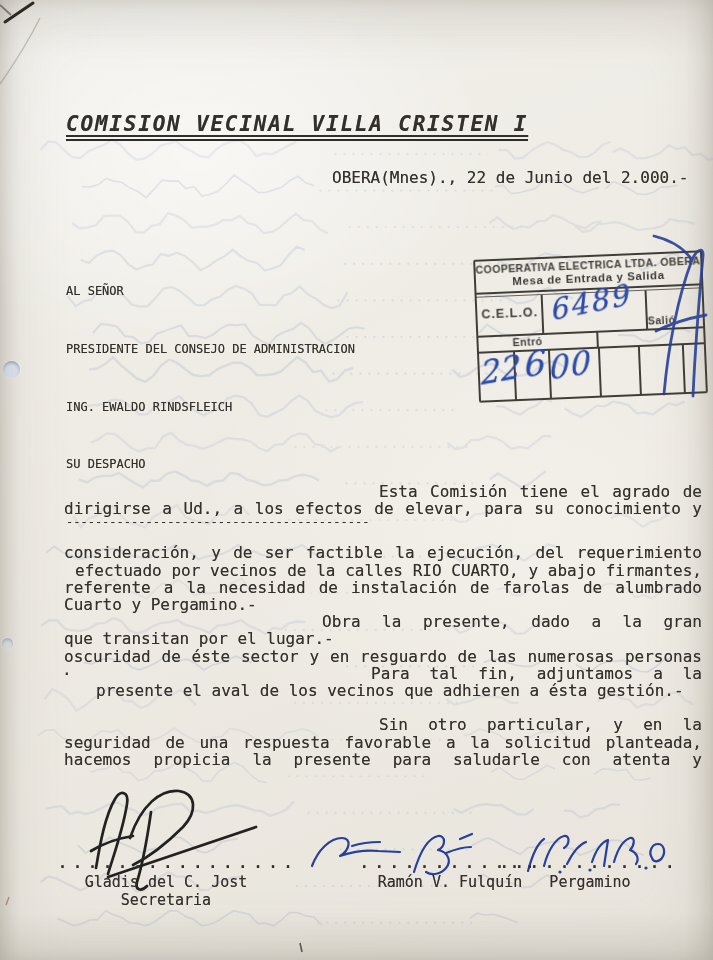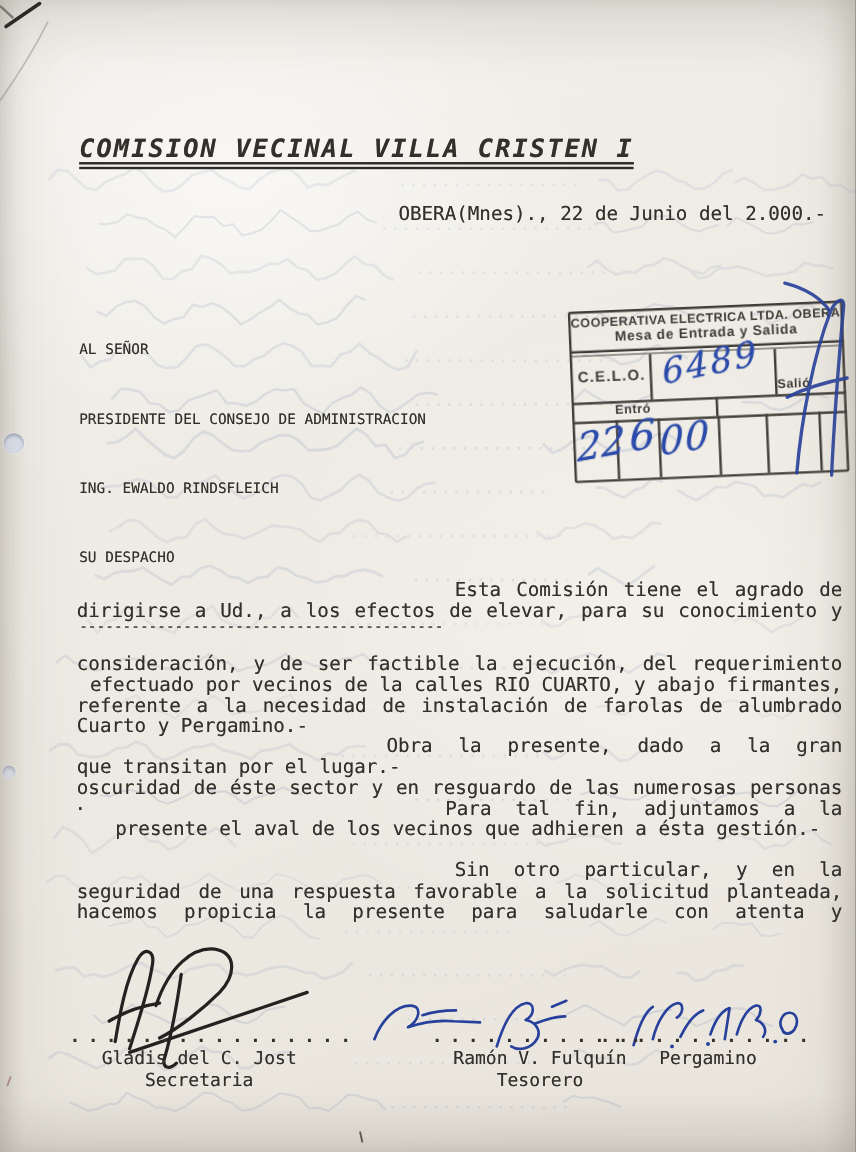--- a/index.html
+++ b/index.html
@@ -290,20 +290,19 @@
   </svg>
 
   <div class="abs sigcol" style="left:58px;top:854px;width:216px;">
     <div class="sigdots">................</div>
     <div class="typed">Gladis del C. Jost</div>
     <div class="typed">Secretaria</div>
   </div>
   <div class="abs sigcol" style="left:342px;top:854px;width:216px;">
     <div class="sigdots">............</div>
     <div class="typed">Ramón V. Fulquín</div>
-    <div class="typed">Tesorero</div>
   </div>
   <div class="abs sigcol" style="left:484px;top:854px;width:212px;">
     <div class="sigdots">............</div>
     <div class="typed">Pergamino</div>
   </div>
 
 </div>
 
 </body></html>

